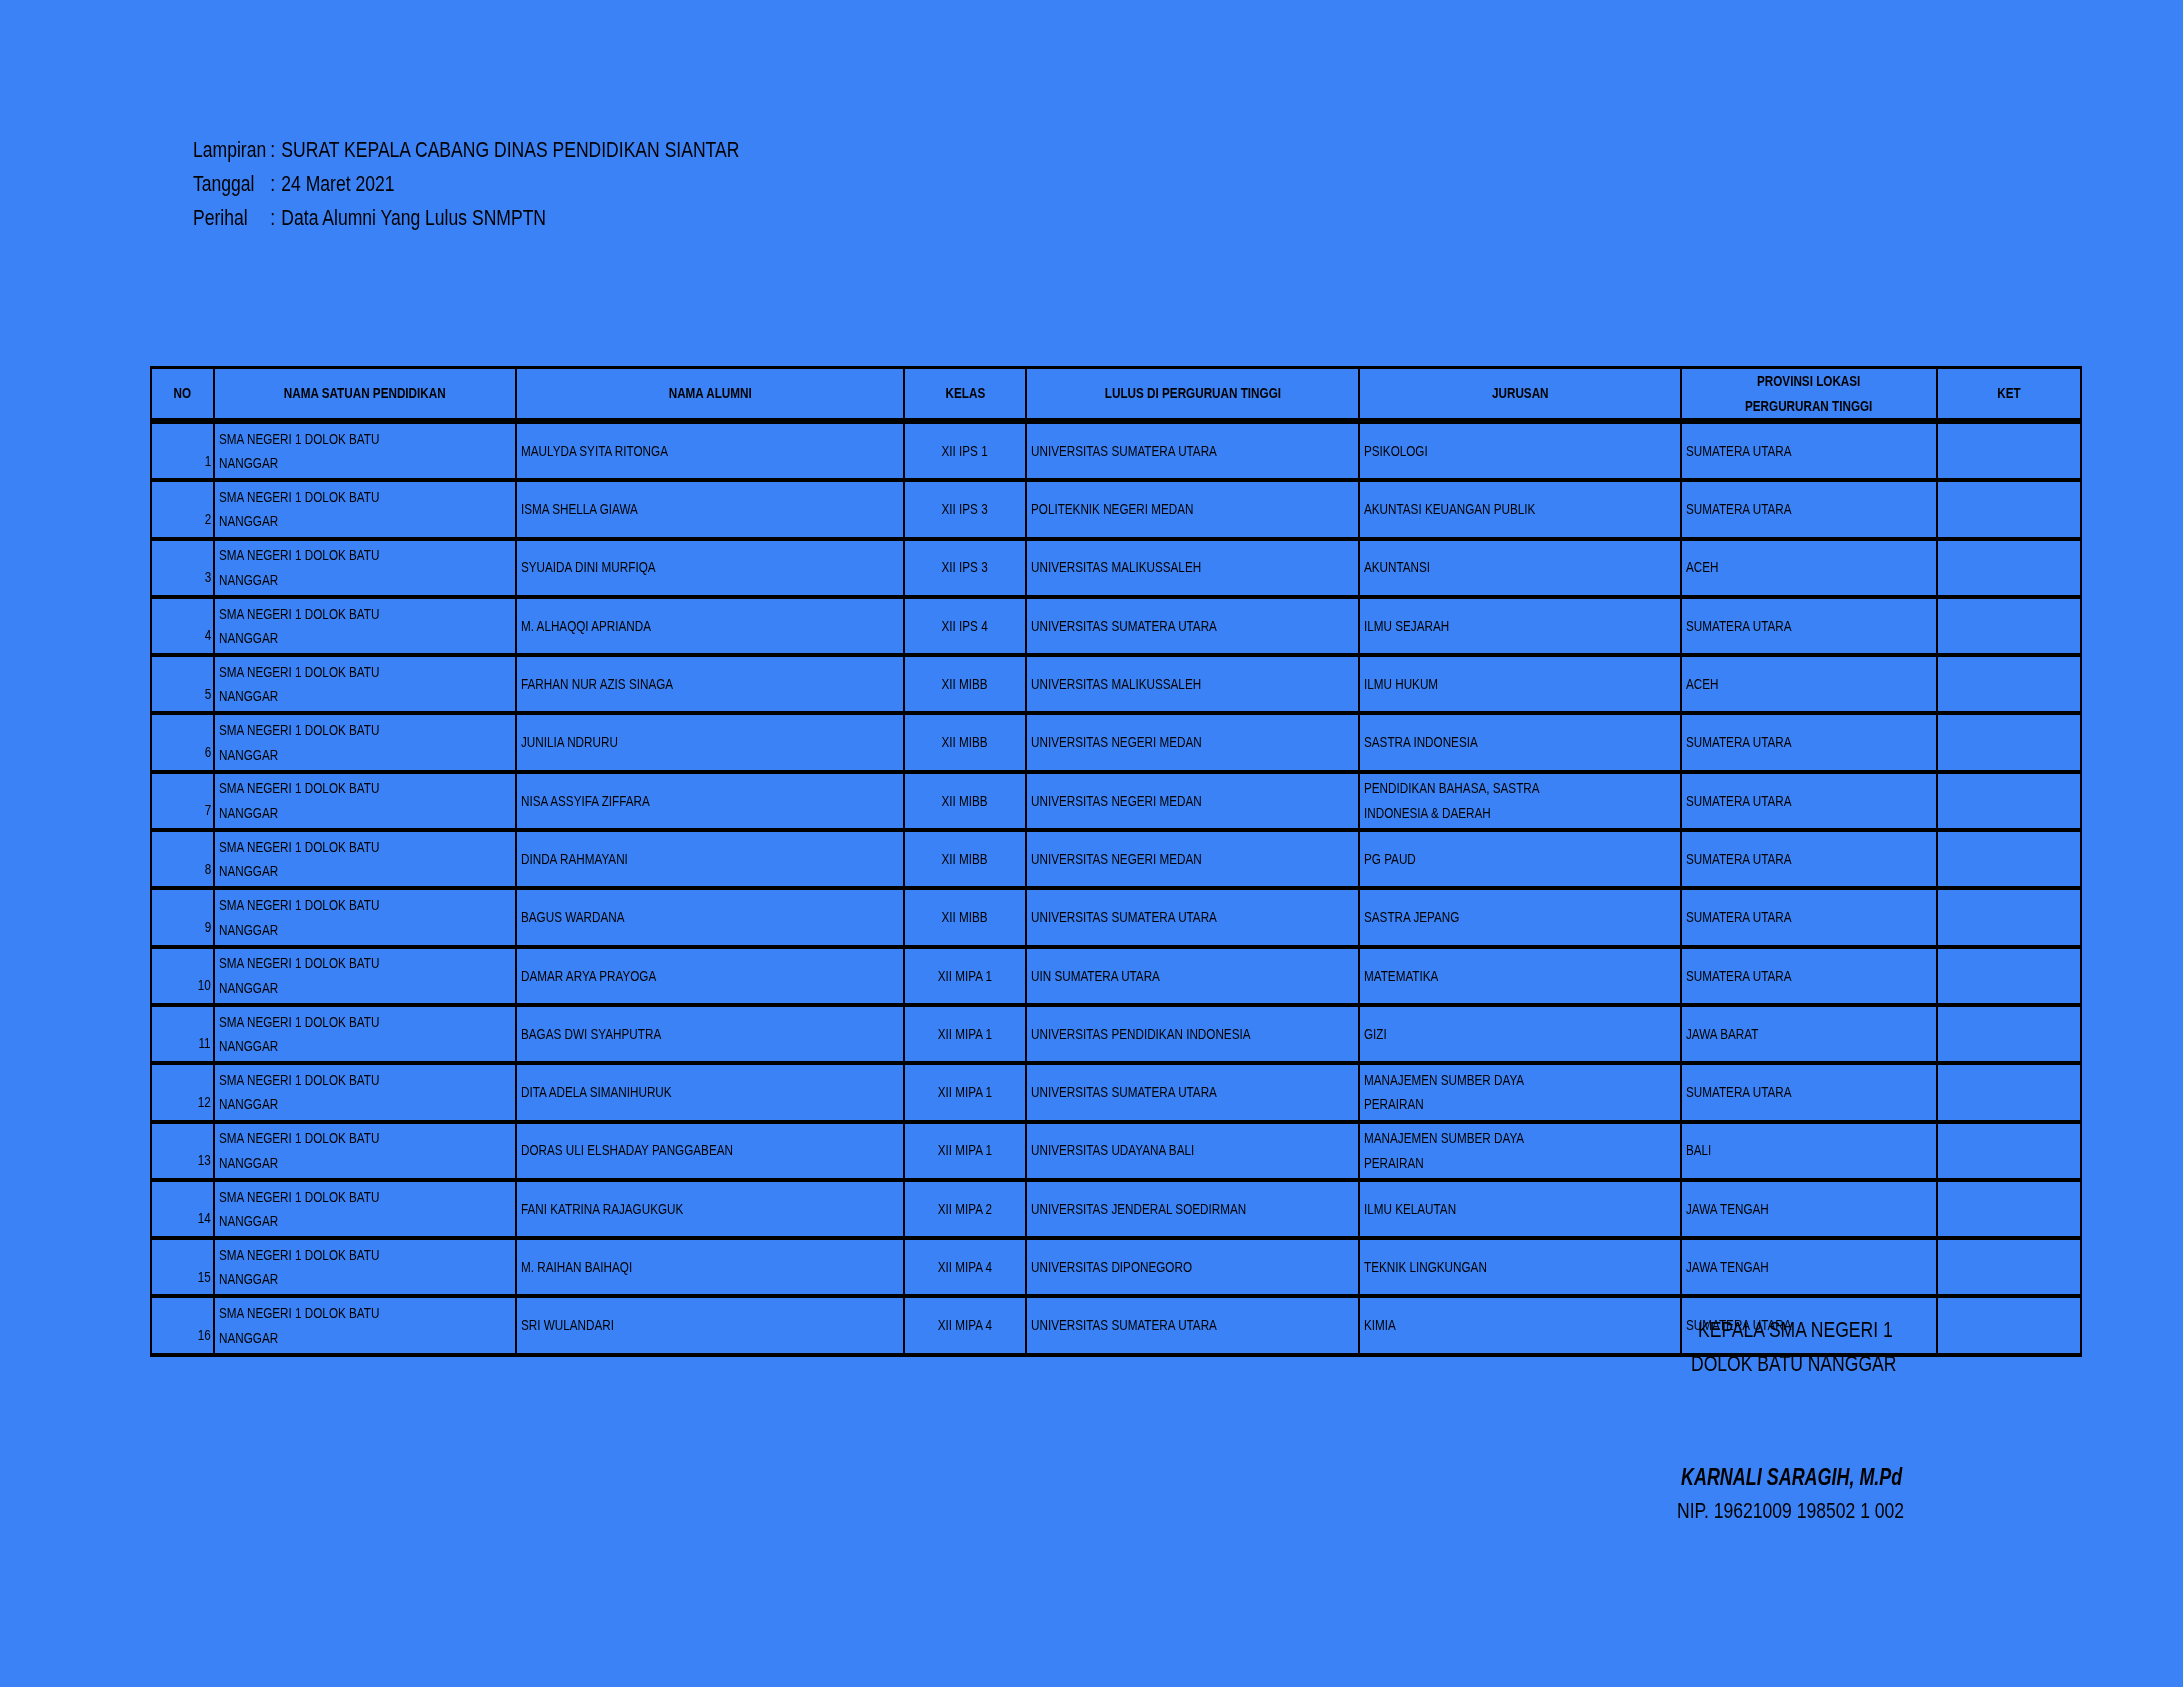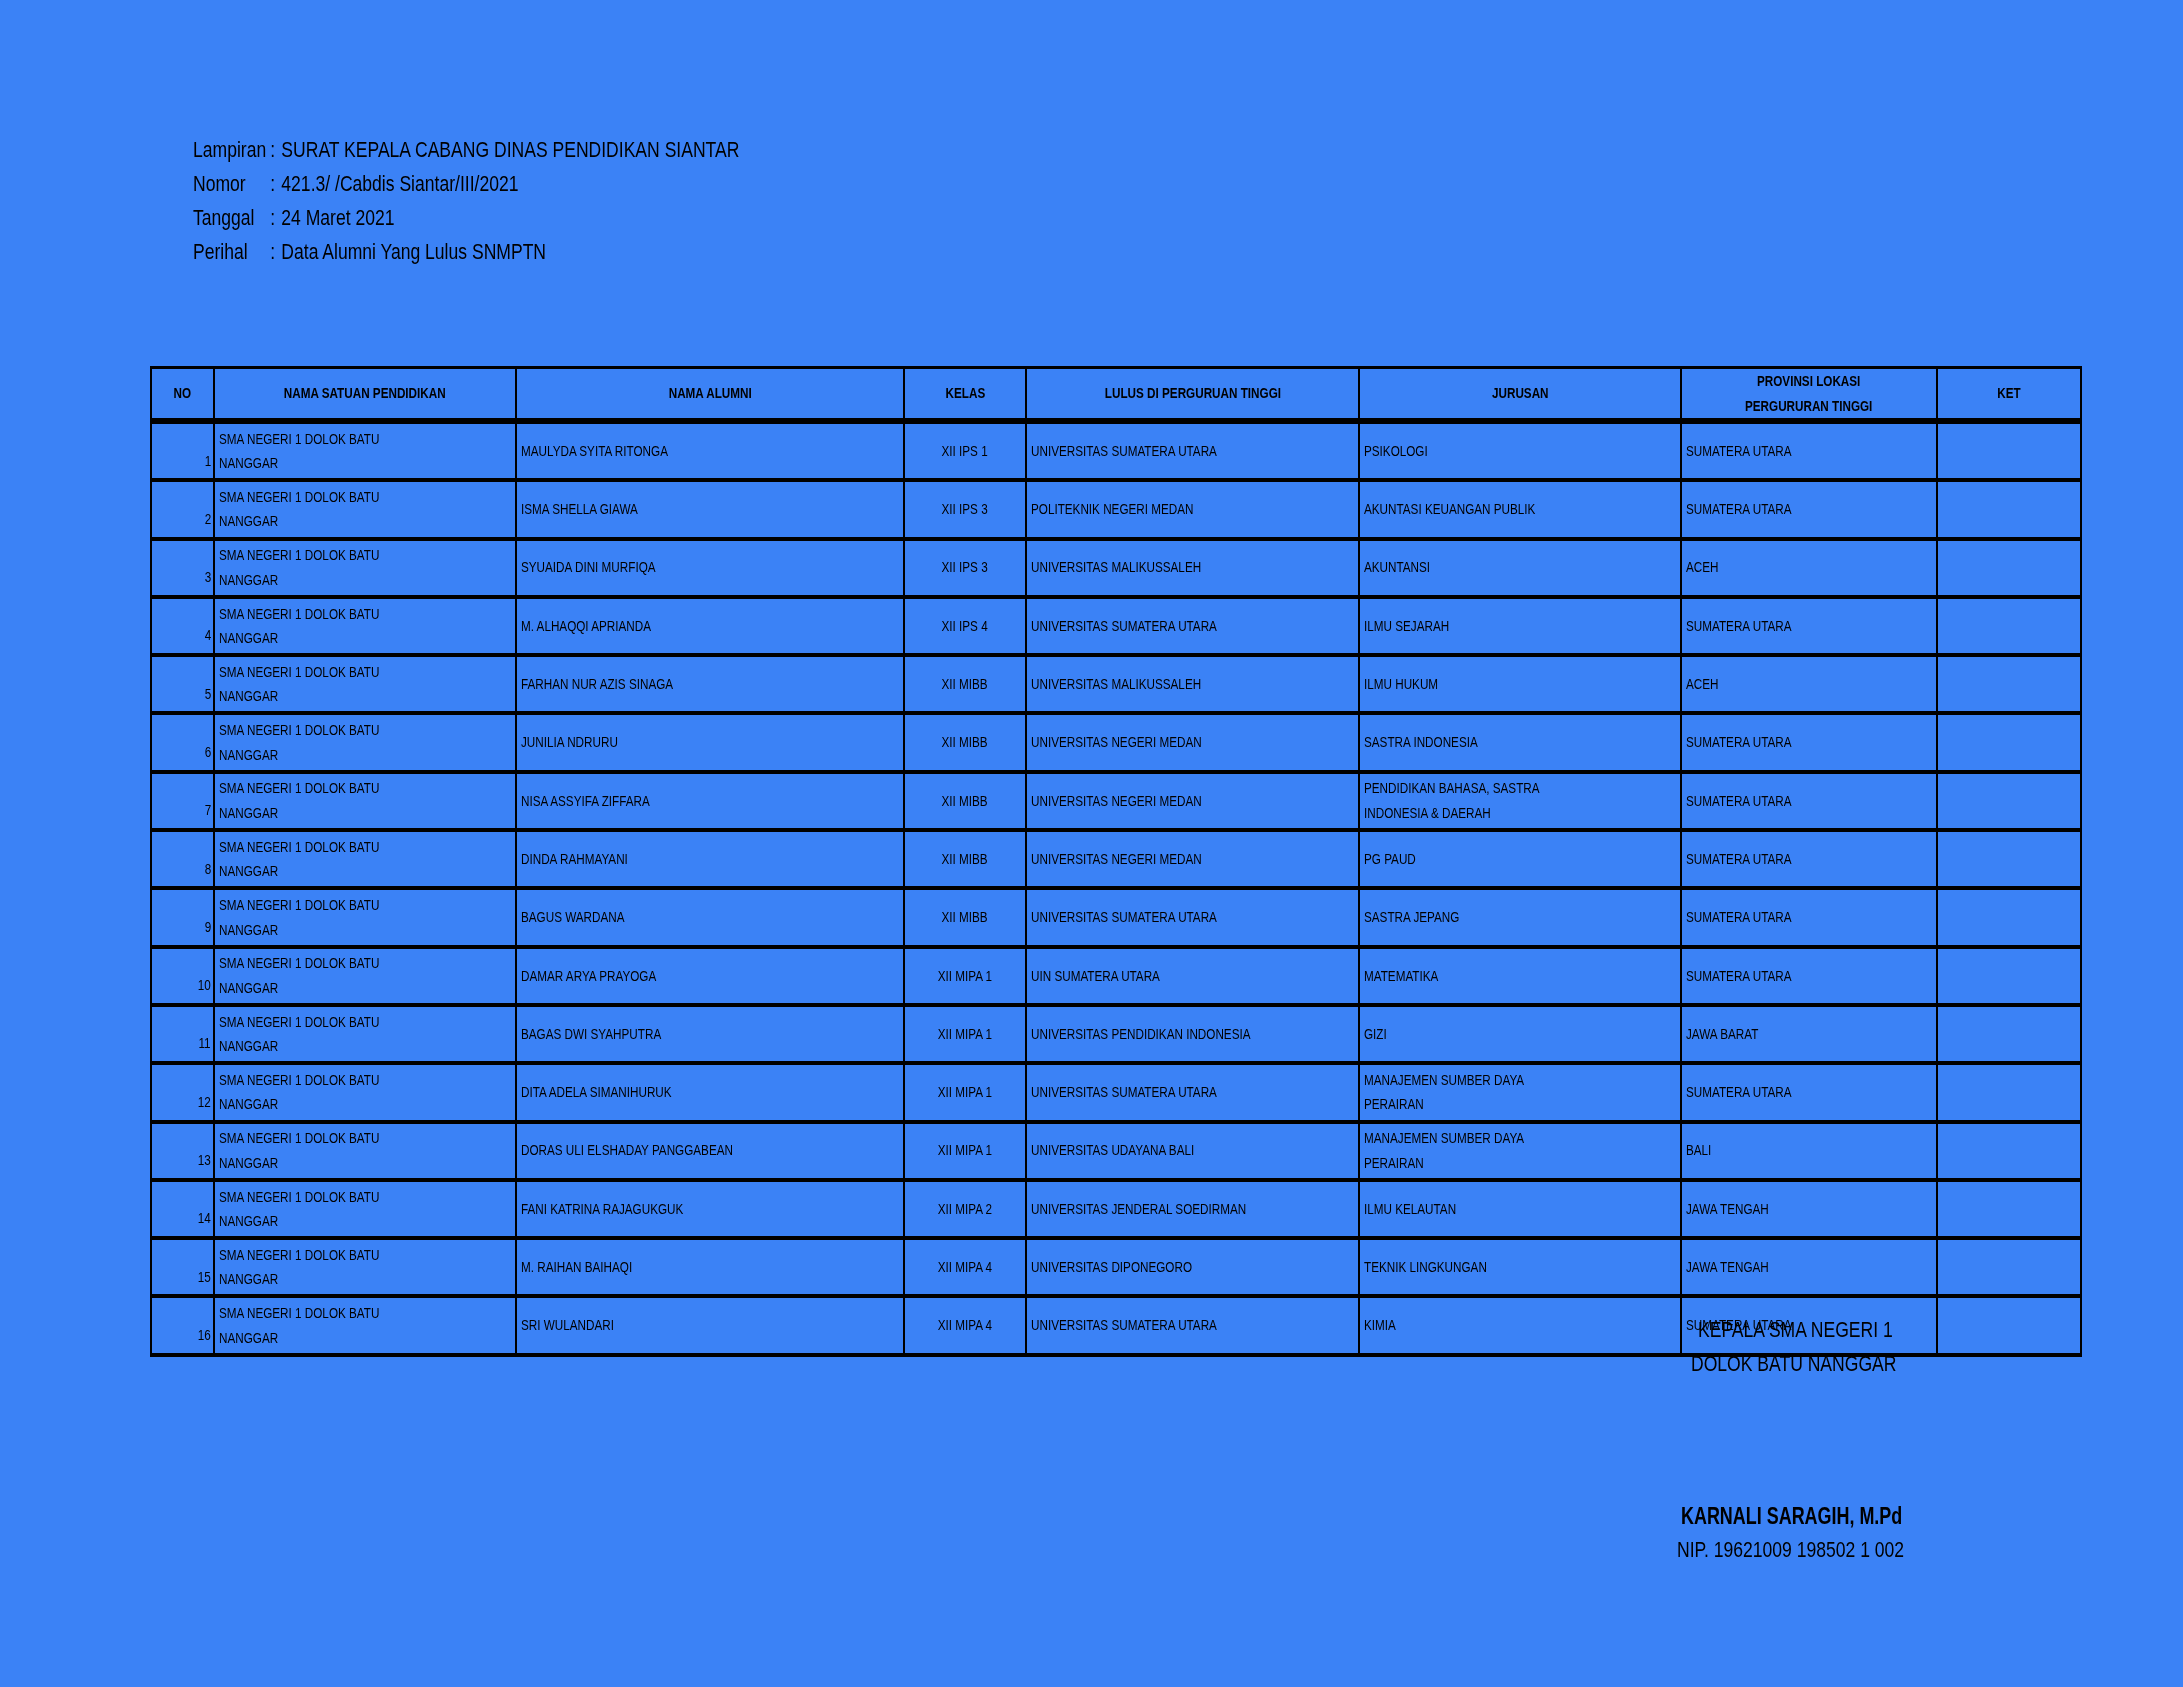--- a/index.html
+++ b/index.html
@@ -31,33 +31,30 @@
   #tbl .cnd { line-height:24.5px; }
   #tbl th .cnd { transform-origin:50% 50%; }
   #tbl td.c-center { text-align:center;margin-left:8px; }
   #tbl td.c-center .cnd { transform-origin:50% 50%; }
   #tbl td.c-num { text-align:right; vertical-align:bottom; padding:0 2px 5.3px 0; }
   #tbl td.c-num .cnd { transform-origin:100% 50%; }
 
   
   .sig-block { position:absolute; left:1677px; top:1313px; font-size:22.5px; }
   .sig-line  { line-height:34px; height:34px; white-space:pre;text-align:center; }
-  .sig-name  { font-weight:bold; margin-top:118px; font-size:23px; }
+  .sig-name  { font-weight:bold; margin-top:79px; font-size:23px;font-style:italic; }
 </style>
 </head>
 <body>
 
 <div id="page">
 
   <div class="lh-block">
     <div class="lh-line">
       <span class="cnd"><span class="lh-label">Lampiran</span><span class="lh-colon">:</span><span>SURAT KEPALA CABANG DINAS PENDIDIKAN SIANTAR</span></span>
-    </div>
-    <div class="lh-line">
-      <span class="cnd"><span class="lh-label">Nomor</span><span class="lh-colon">:</span><span>421.3/       /Cabdis Siantar/III/2021</span></span>
     </div>
     <div class="lh-line">
       <span class="cnd"><span class="lh-label">Tanggal</span><span class="lh-colon">:</span><span>24 Maret 2021</span></span>
     </div>
     <div class="lh-line">
       <span class="cnd"><span class="lh-label">Perihal</span><span class="lh-colon">:</span><span>Data Alumni Yang Lulus SNMPTN</span></span>
     </div>
   </div>
 
 

